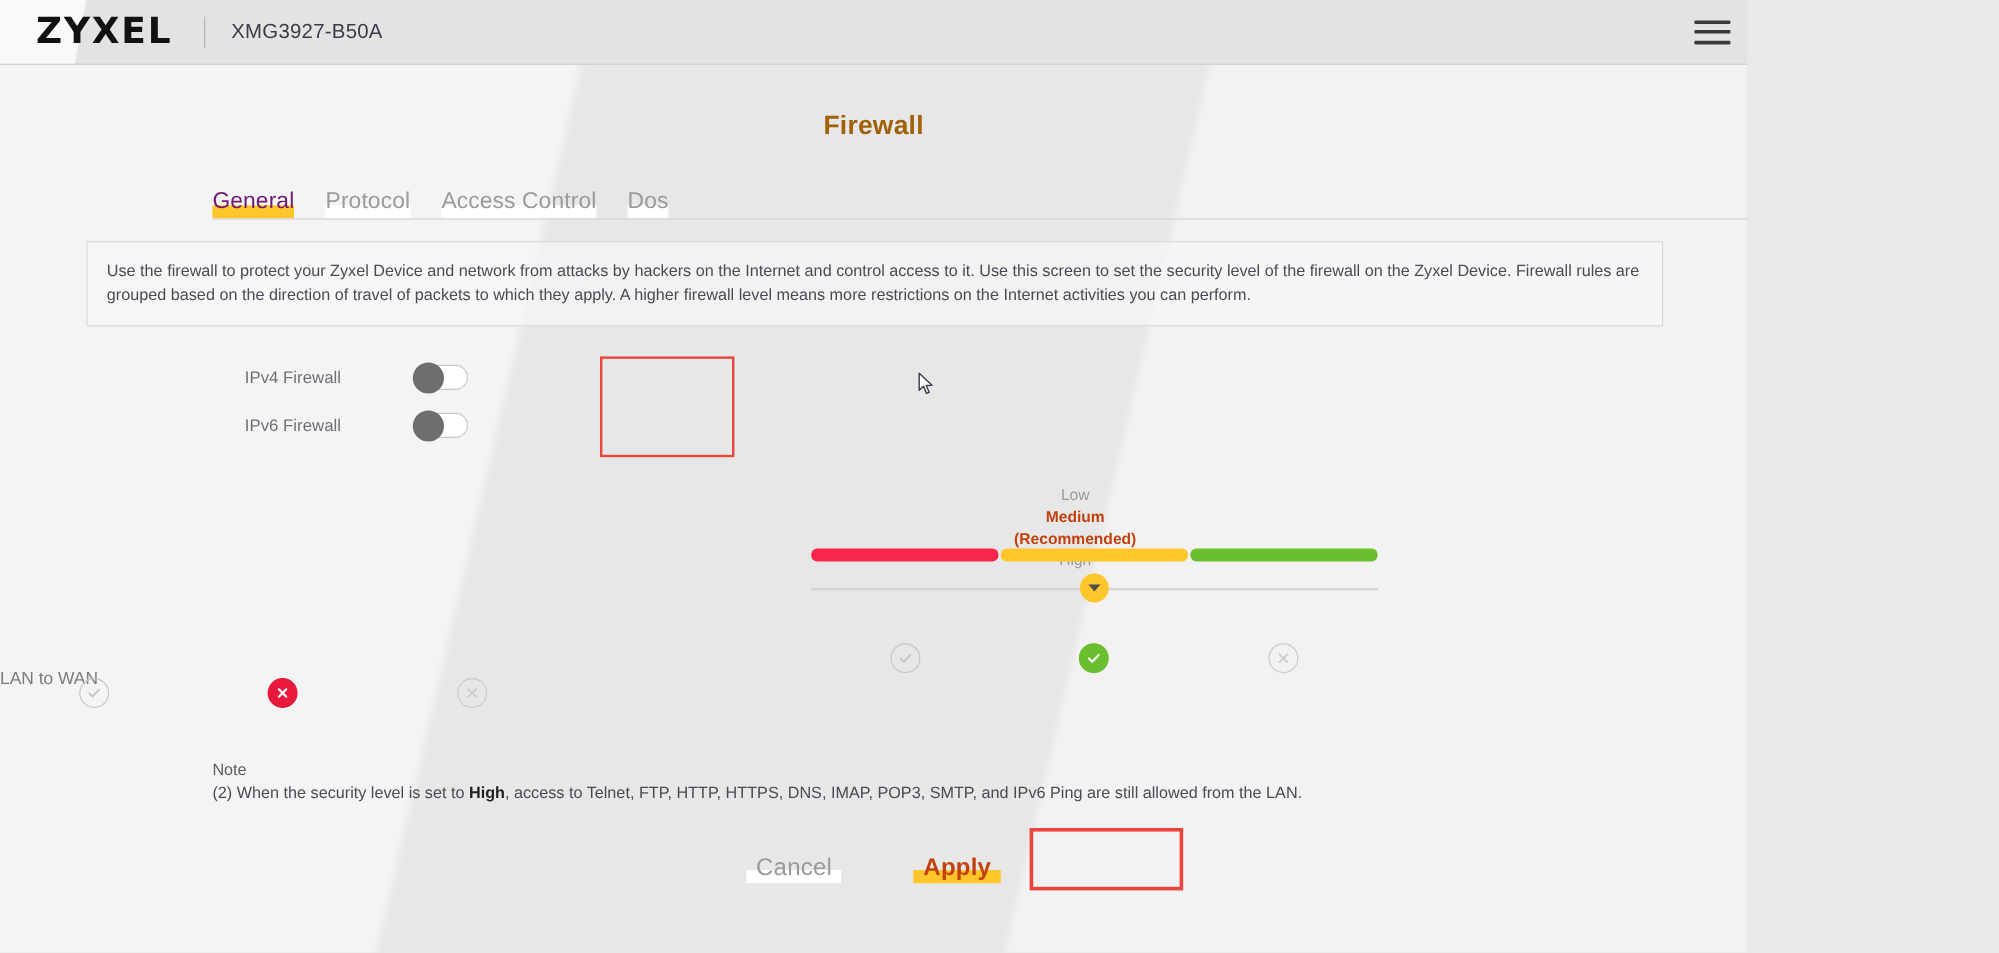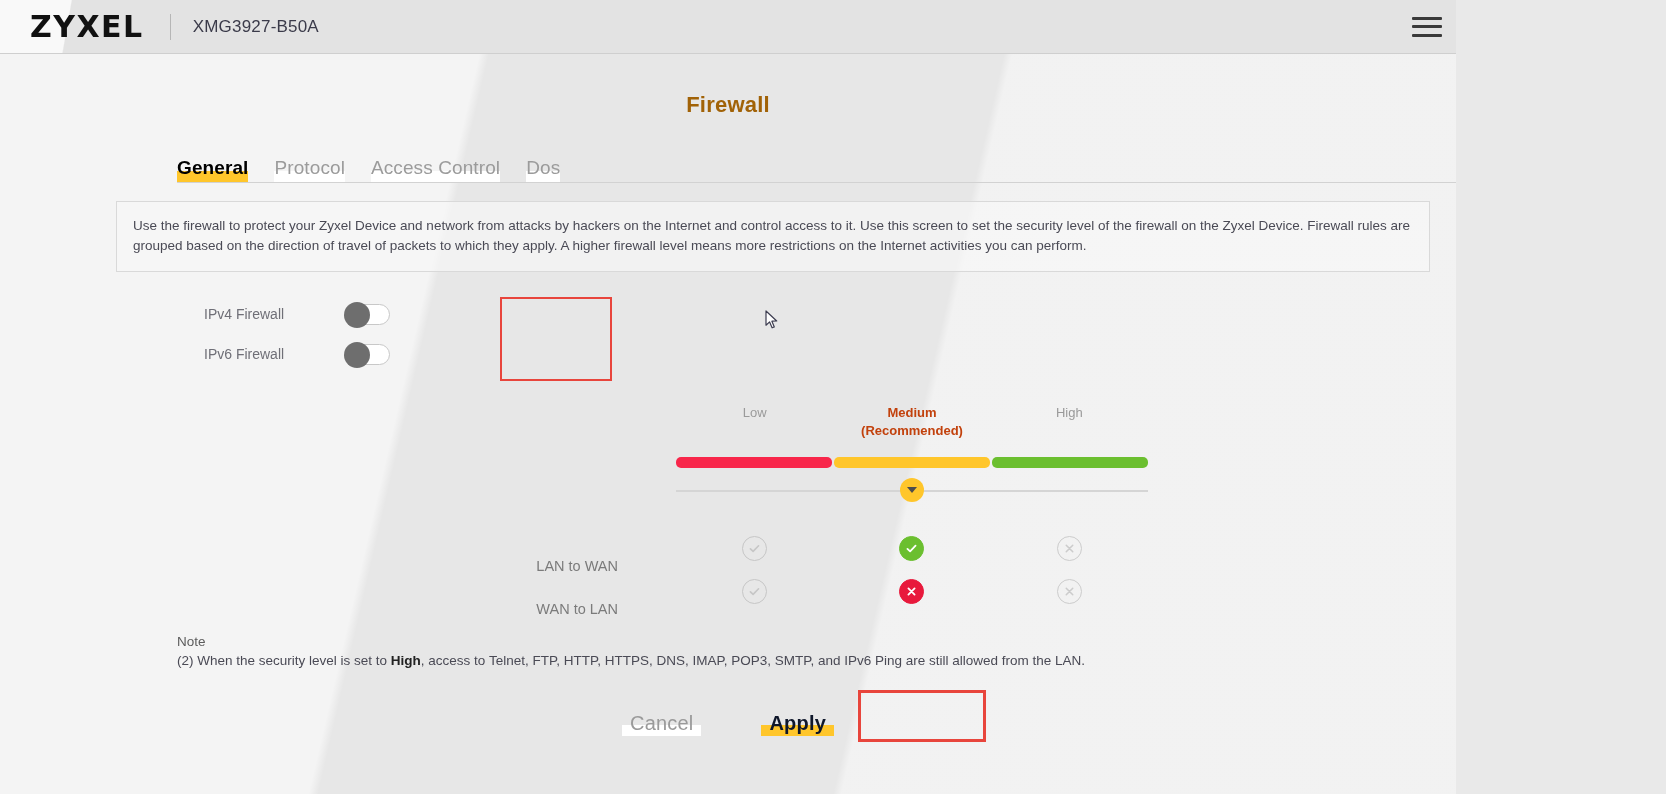--- a/index.html
+++ b/index.html
@@ -118,36 +118,36 @@
     letter-spacing: 0.1px;
   }
   .tab .tab-hl {
     position: absolute;
     left: 0; right: 12px; bottom: 0px;
     height: 11px;
     background: #ffffff;
     z-index: -1;
   }
   .tab.active {
-    color: #000000;
-    font-weight: bold;
+    color: #701a75;
+    font-weight: normal;
   }
   .tab.active .tab-hl {
     background: #ffc62b;
   }
   #tabs-rule {
     margin: 0 0 0 177px;
     width: 1314px;
     height: 1px;
     background: #d2d2d2;
   }
 
   
   #desc-box {
-    margin: 18px 0 0 116px;
+    margin: 18px 0 0 72px;
     width: 1314px;
     background: rgba(247,247,247,0.65);
     border: 1px solid #d9d9d9;
     padding: 14px 16px 15px 16px;
     font-size: 13.5px;
     line-height: 20px;
     color: #4a4a55;
   }
 
   
@@ -199,23 +199,24 @@
   }
 
   
   #level-wrap {
     position: relative;
     margin: 14px 0 0 0;
     height: 230px;
   }
   .level-labels {
     position: absolute;
-    left: 676px; top: 0px;
+    left: 660px; top: 0px;
     width: 472px;
     display: flex;
+    flex-direction: column;
   }
   .level-col { flex: 1 1 0; text-align: center; }
   .level-col .lbl {
     font-size: 13px;
     color: #9a9a9a;
     line-height: 18px;
   }
   .level-col.selected .lbl {
     color: #c2410c;
     font-weight: bold;
@@ -251,21 +252,20 @@
   }
 
   .rule-row {
     position: absolute;
     left: 0; width: 1148px;
     display: flex;
     align-items: center;
   }
   .rule-name {
     width: 676px;
-    text-align: right;
     padding-right: 58px;
     font-size: 14.5px;
     color: #7b7b7b;
     margin-top: 36px;
   }
   .rule-cells {
     width: 472px;
     display: flex;
   }
   .rule-cell { flex: 1 1 0; display: flex; justify-content: center; }
@@ -335,21 +335,21 @@
     font-family: "Liberation Sans", sans-serif;
   }
   .btn .btn-hl {
     position: absolute;
     left: 6px; right: 6px; bottom: 5px;
     height: 11px;
     z-index: -1;
   }
   #btn-cancel { color: #9a9a9a; }
   #btn-cancel .btn-hl { background: #ffffff; }
-  #btn-apply { color: #0f172a; font-weight: bold; }
+  #btn-apply { color: #c2410c; font-weight: bold; }
   #btn-apply .btn-hl { background: #ffc62b; }
   #apply-highlight {
     position: absolute;
     left: 858px; top: -16px;
     width: 128px; height: 52px;
     border: 3px solid #e8453c;
     pointer-events: none;
   }
 </style>
 </head>
@@ -458,21 +458,20 @@
             <div class="mark inactive-cross">
               <svg width="13" height="13" viewBox="0 0 16 16">
                   <path d="M4 4 L12 12 M12 4 L4 12" fill="none" stroke="currentColor" stroke-width="1.9" stroke-linecap="round"></path>
                 </svg>
             </div>
           </div>
         </div>
       </div>
 
       <div class="rule-row" style="top:161px">
-        <div class="rule-name">WAN to LAN</div>
         <div class="rule-cells">
           <div class="rule-cell">
             <div class="mark inactive-check">
               <svg width="13" height="13" viewBox="0 0 16 16">
                   <path d="M3 8.4 L6.3 11.6 L13 4.6" fill="none" stroke="currentColor" stroke-width="2" stroke-linecap="round" stroke-linejoin="round"></path>
                 </svg>
             </div>
           </div>
           <div class="rule-cell">
             <div class="mark active-cross">

